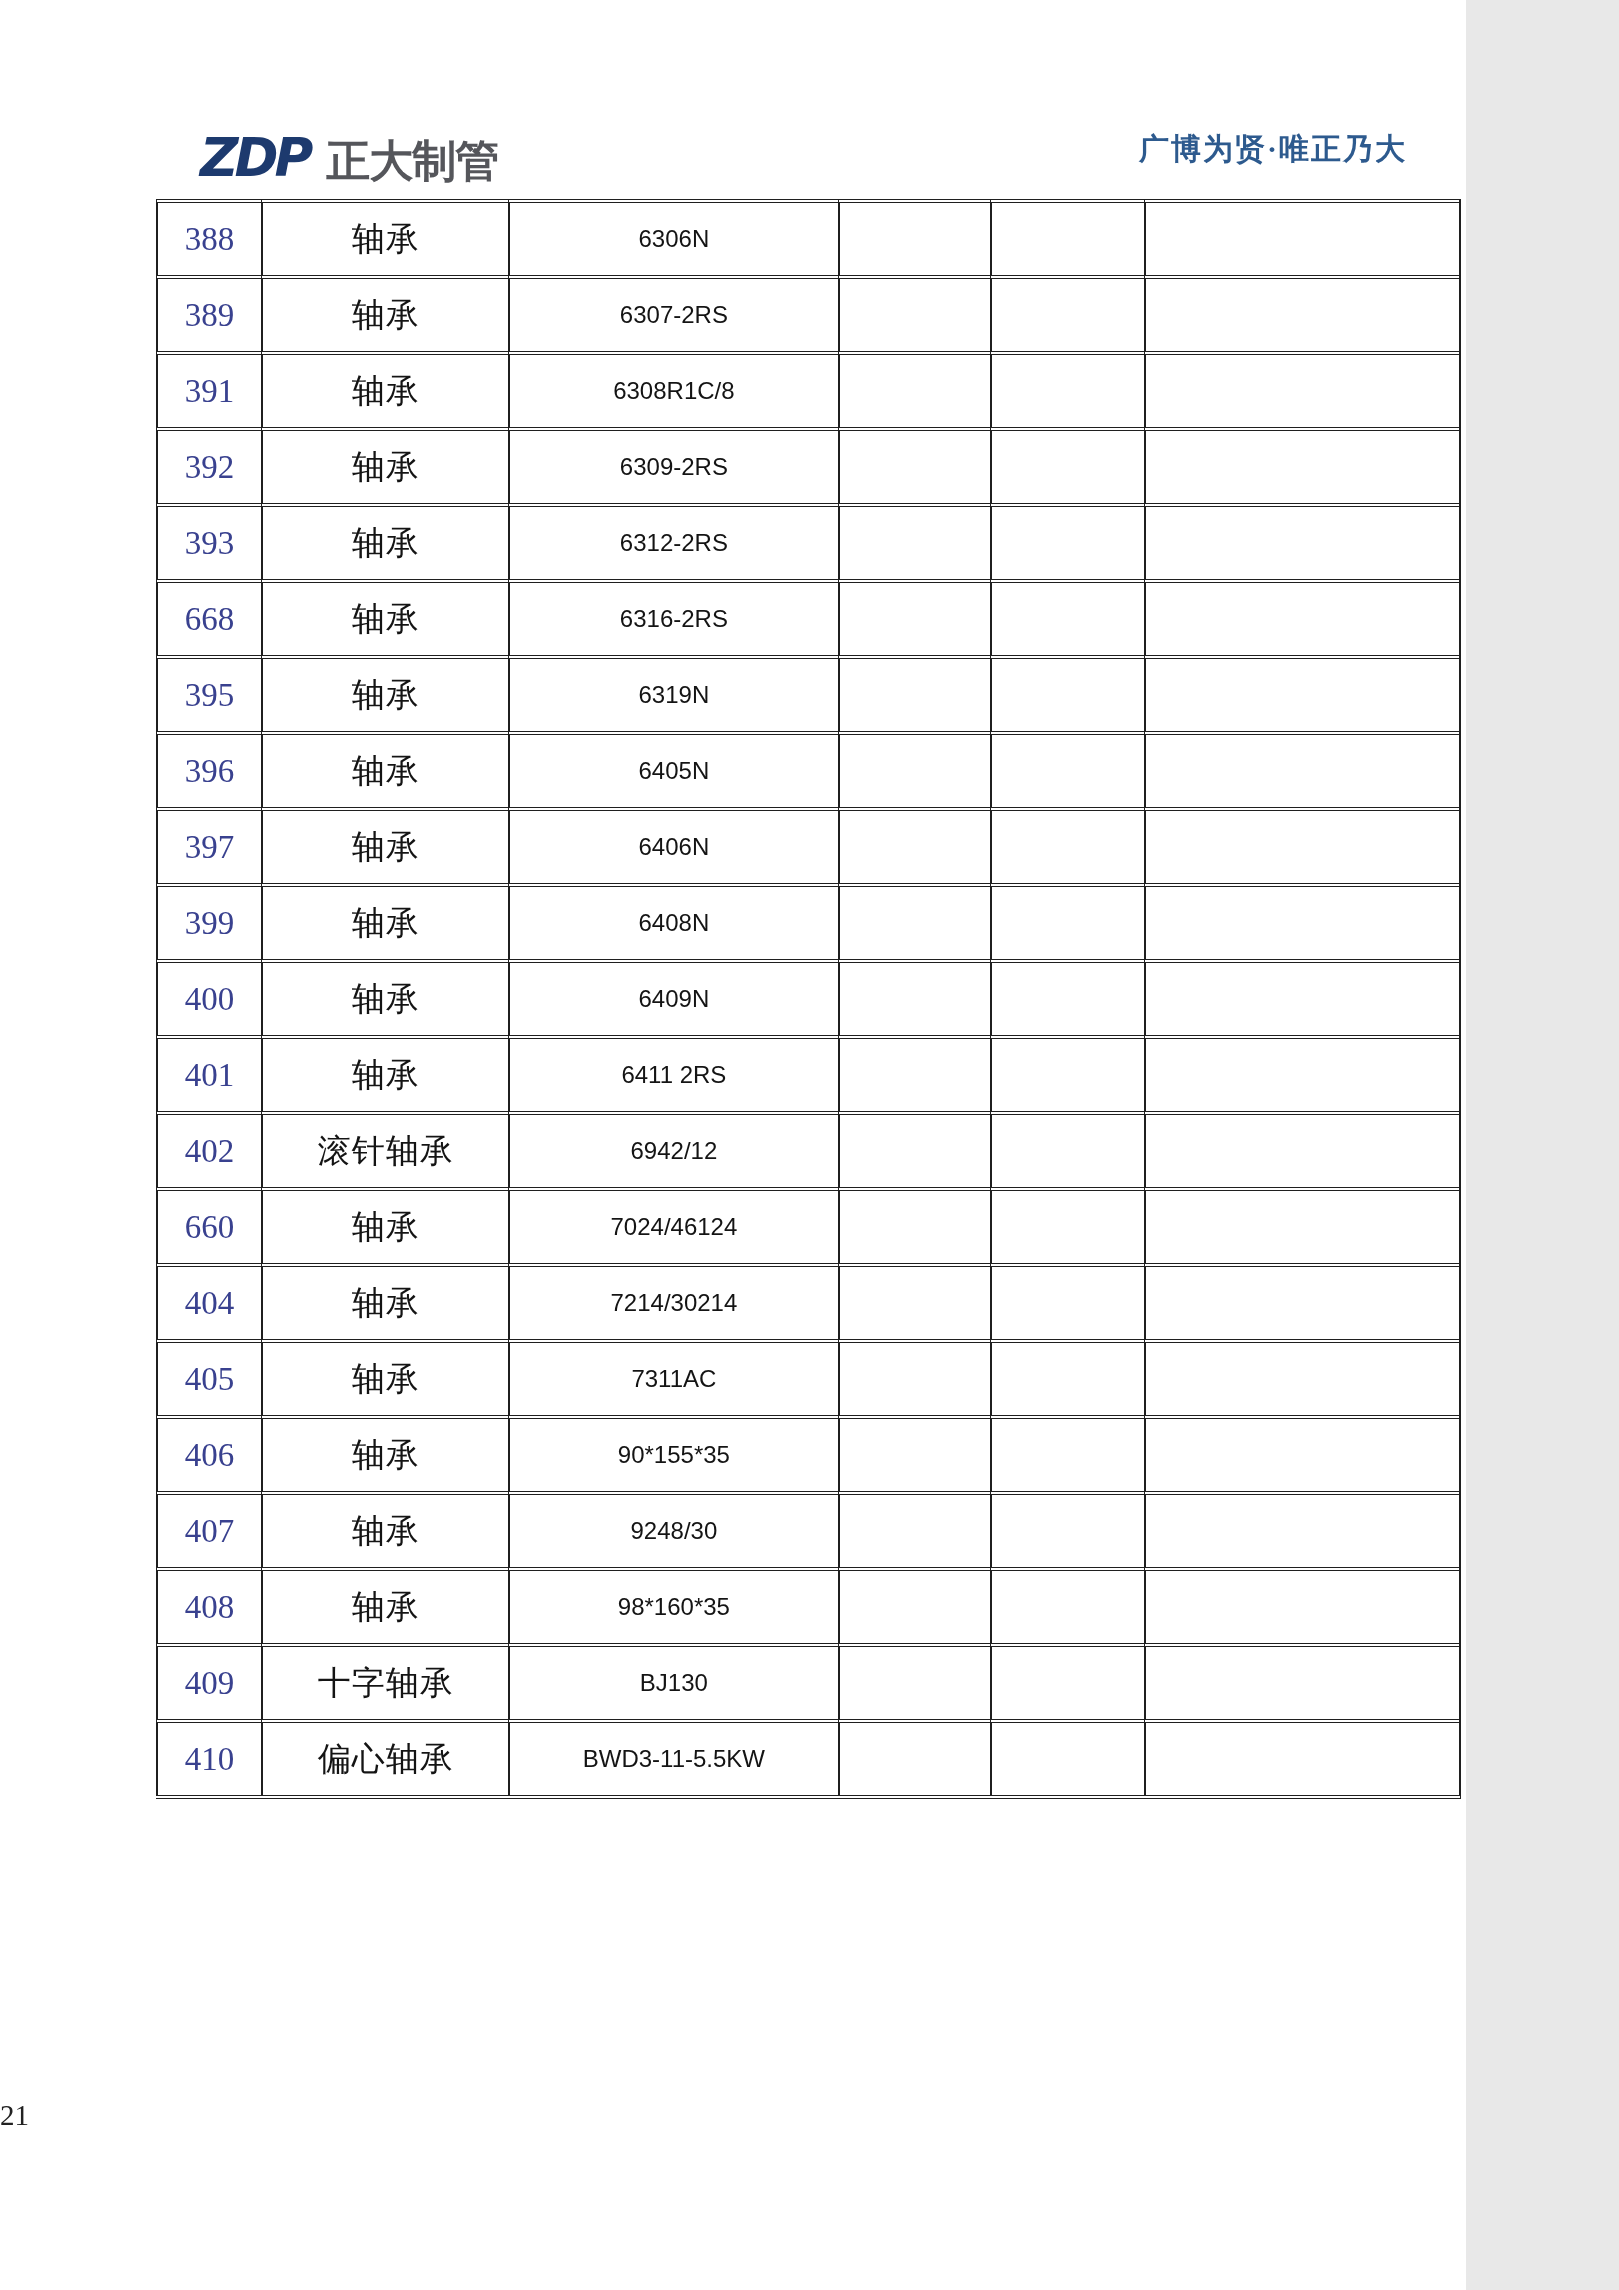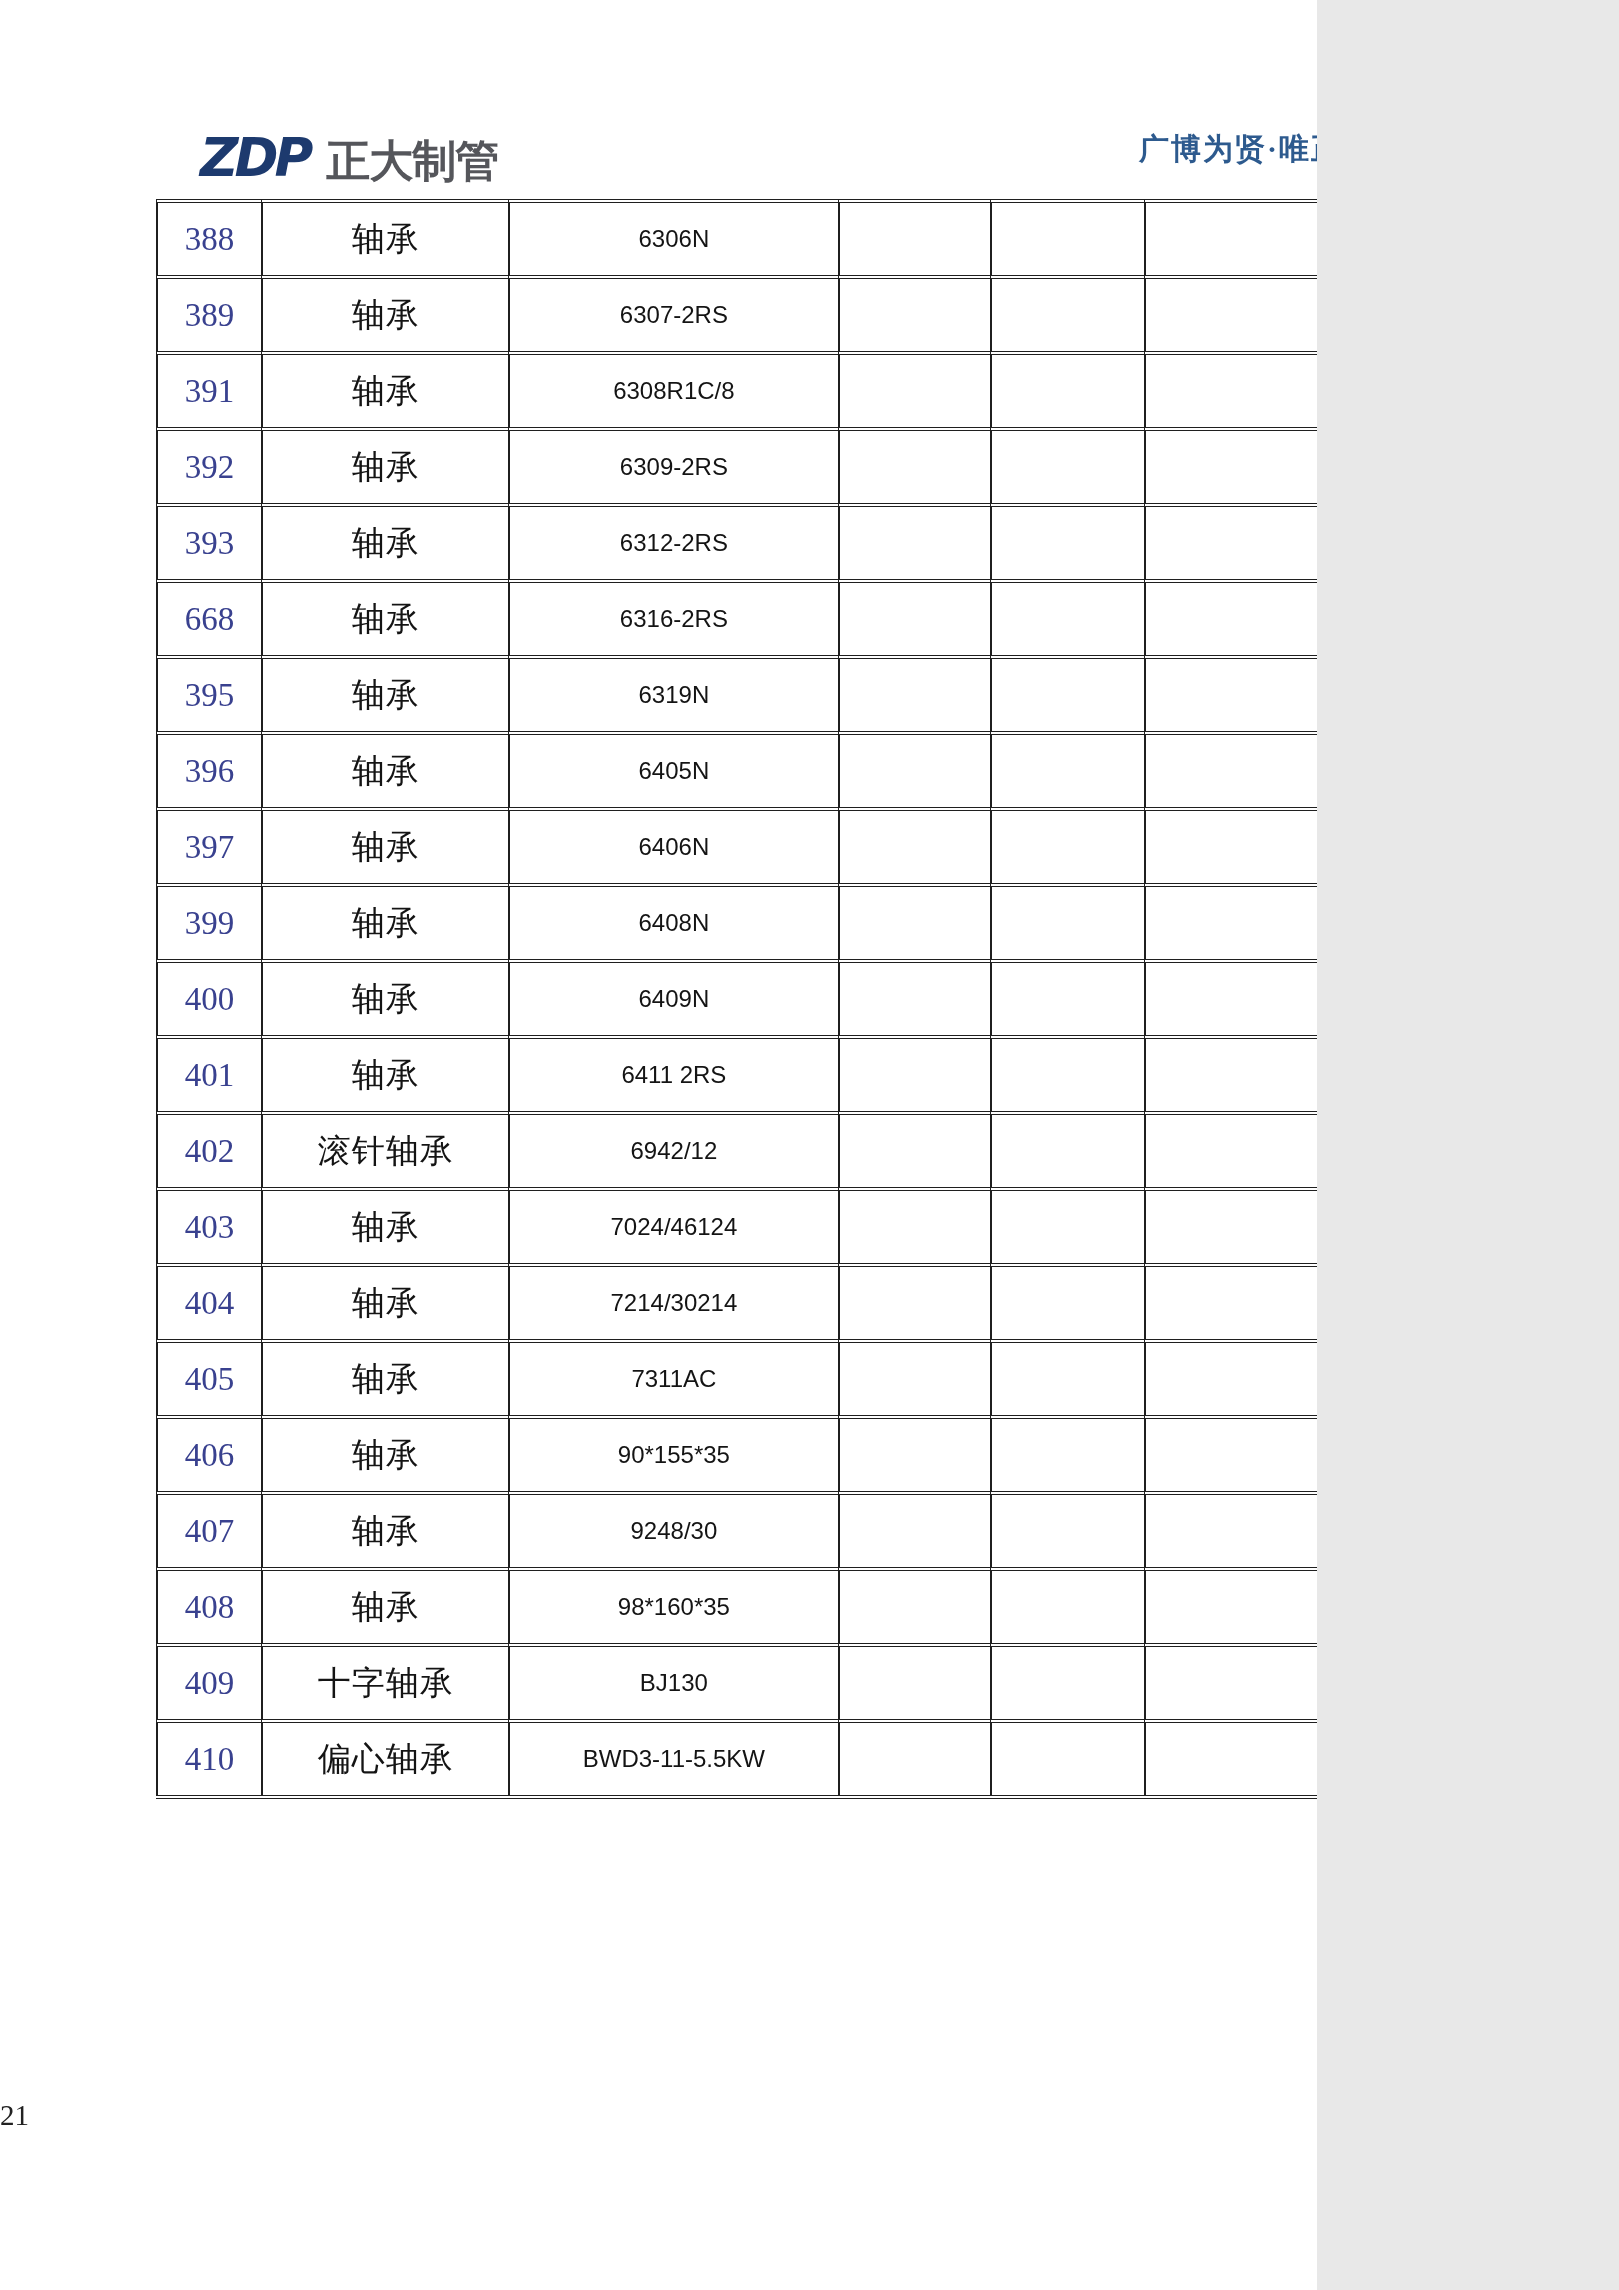--- a/index.html
+++ b/index.html
@@ -1,18 +1,18 @@
 <!DOCTYPE html>
 <html style="--navy: #1d3a6e; --logo-gray: #55565b; --slogan-blue: #2d5a8e; --num-blue: #39418f; --border: #1f1f1f; --ink: #141414;"><head>
 <meta charset="utf-8">
 <style>
   html,body{margin:0;padding:0;background:#e8e8e8;}
   .page{
     position:relative;
-    width:1317px;height:2291px;
+    width:1466px;height:2291px;
     background:#ffffff;
     overflow:hidden;
     font-family:"Liberation Sans",sans-serif;
   }
   
   .logo{
     position:absolute;left:200px;top:135px;
     display:flex;align-items:flex-end;gap:16.7px;
     white-space:nowrap;
   }
@@ -198,21 +198,21 @@
         </tr>
         <tr>
           <td class="c0">402</td>
           <td class="c1">滚针轴承</td>
           <td class="c2">6942/12</td>
           <td class="c3"></td>
           <td class="c4"></td>
           <td class="c5"></td>
         </tr>
         <tr>
-          <td class="c0">403</td>
+          <td class="c0">660</td>
           <td class="c1">轴承</td>
           <td class="c2">7024/46124</td>
           <td class="c3"></td>
           <td class="c4"></td>
           <td class="c5"></td>
         </tr>
         <tr>
           <td class="c0">404</td>
           <td class="c1">轴承</td>
           <td class="c2">7214/30214</td>

